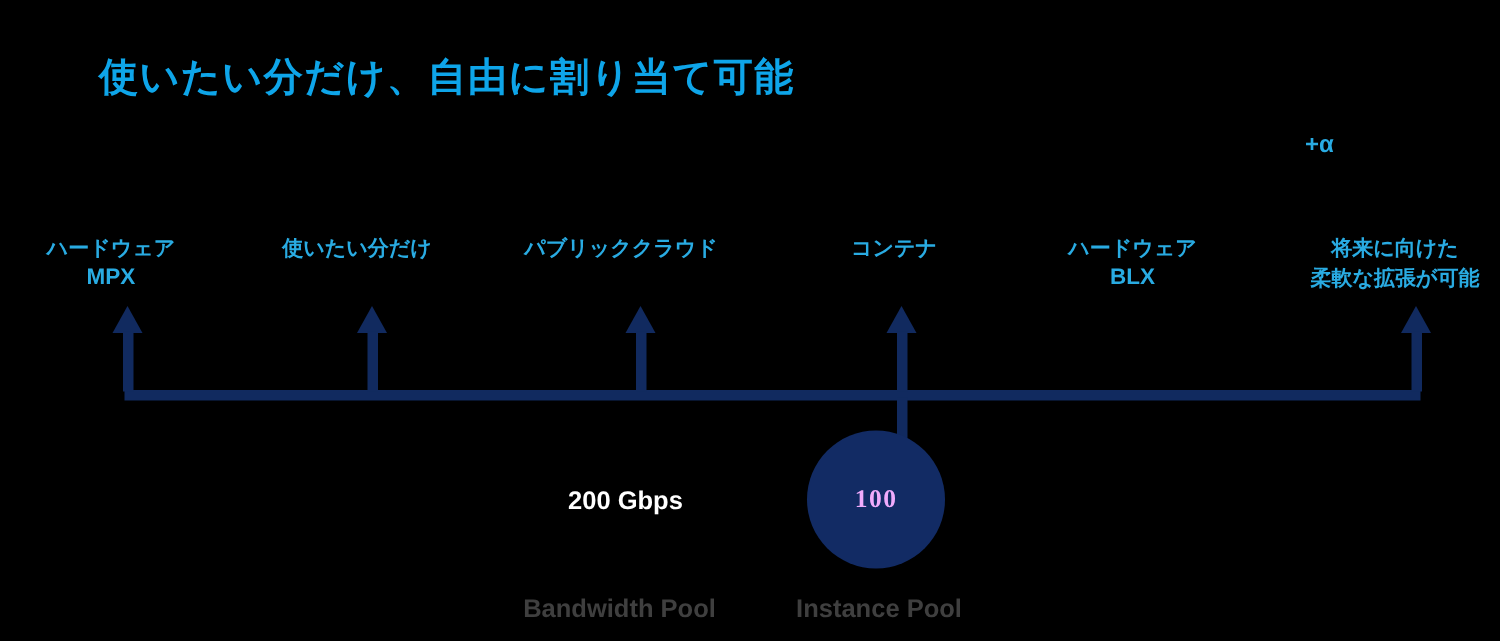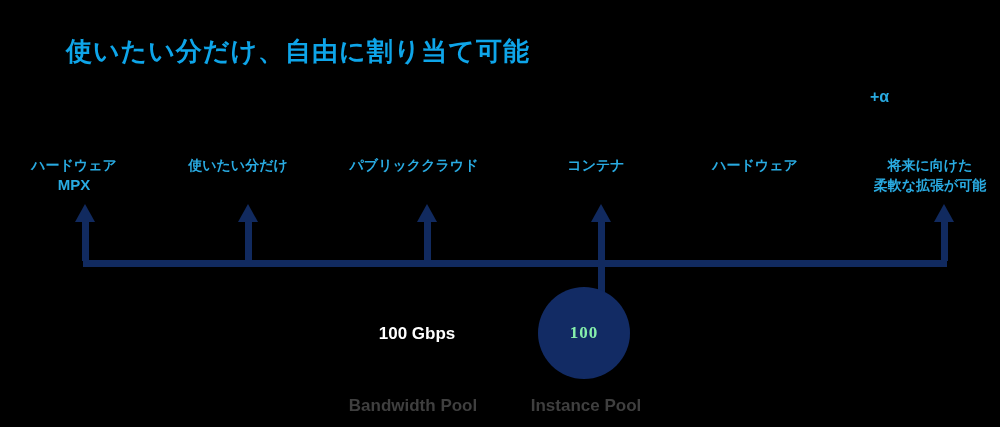--- a/index.html
+++ b/index.html
@@ -41,21 +41,21 @@
   .ar-3{left:598px;} .ah-3{left:591px;}
   .ar-4{left:941px;} .ah-4{left:934px;}
   .stem{
     position:absolute;left:598px;top:265px;width:7px;height:28px;background:#112A5F;
   }
   .pool-circle{
     position:absolute;left:538px;top:287px;width:92px;height:92px;border-radius:50%;
     background:#122B64;display:flex;align-items:center;justify-content:center;
   }
   .pool-circle .val{
-    color:#86efac;font-size:17px;font-weight:bold;
+    color:#f0abfc;font-size:17px;font-weight:bold;
     font-family:"Liberation Serif","DejaVu Serif",serif;letter-spacing:1px;
   }
   .bw-value{
     position:absolute;left:347px;top:324px;width:140px;text-align:center;
     color:#FFFFFF;font-size:17px;font-weight:bold;white-space:nowrap;
   }
   .pool-label{
     position:absolute;top:396px;width:200px;text-align:center;
     color:#3F3F3F;font-size:17px;font-weight:bold;white-space:nowrap;
   }
@@ -79,20 +79,21 @@
     <div class="p1">使いたい分だけ</div>
   </div>
   <div class="platform pf-2">
     <div class="p1">パブリッククラウド</div>
   </div>
   <div class="platform pf-3">
     <div class="p1">コンテナ</div>
   </div>
   <div class="platform pf-4">
     <div class="p1">ハードウェア</div>
+    <div class="p2">BLX</div>
   </div>
   <div class="platform pf-5">
     <div class="p1">将来に向けた</div>
     <div class="p2">柔軟な拡張が可能</div>
   </div>
 
   <div class="hline"></div>
 
   <div class="arrow-head ah-0"></div>
   <div class="arrow-shaft ar-0"></div>
@@ -104,18 +105,18 @@
   <div class="arrow-shaft ar-3"></div>
   <div class="arrow-head ah-4"></div>
   <div class="arrow-shaft ar-4"></div>
 
   <div class="stem"></div>
 
   <div class="pool-circle">
     <span class="val">100</span>
   </div>
 
-  <div class="bw-value">100 Gbps</div>
+  <div class="bw-value">200 Gbps</div>
 
   <div class="pool-label pl-bw">Bandwidth Pool</div>
   <div class="pool-label pl-inst">Instance Pool</div>
 
 </div>
 
 </body></html>

